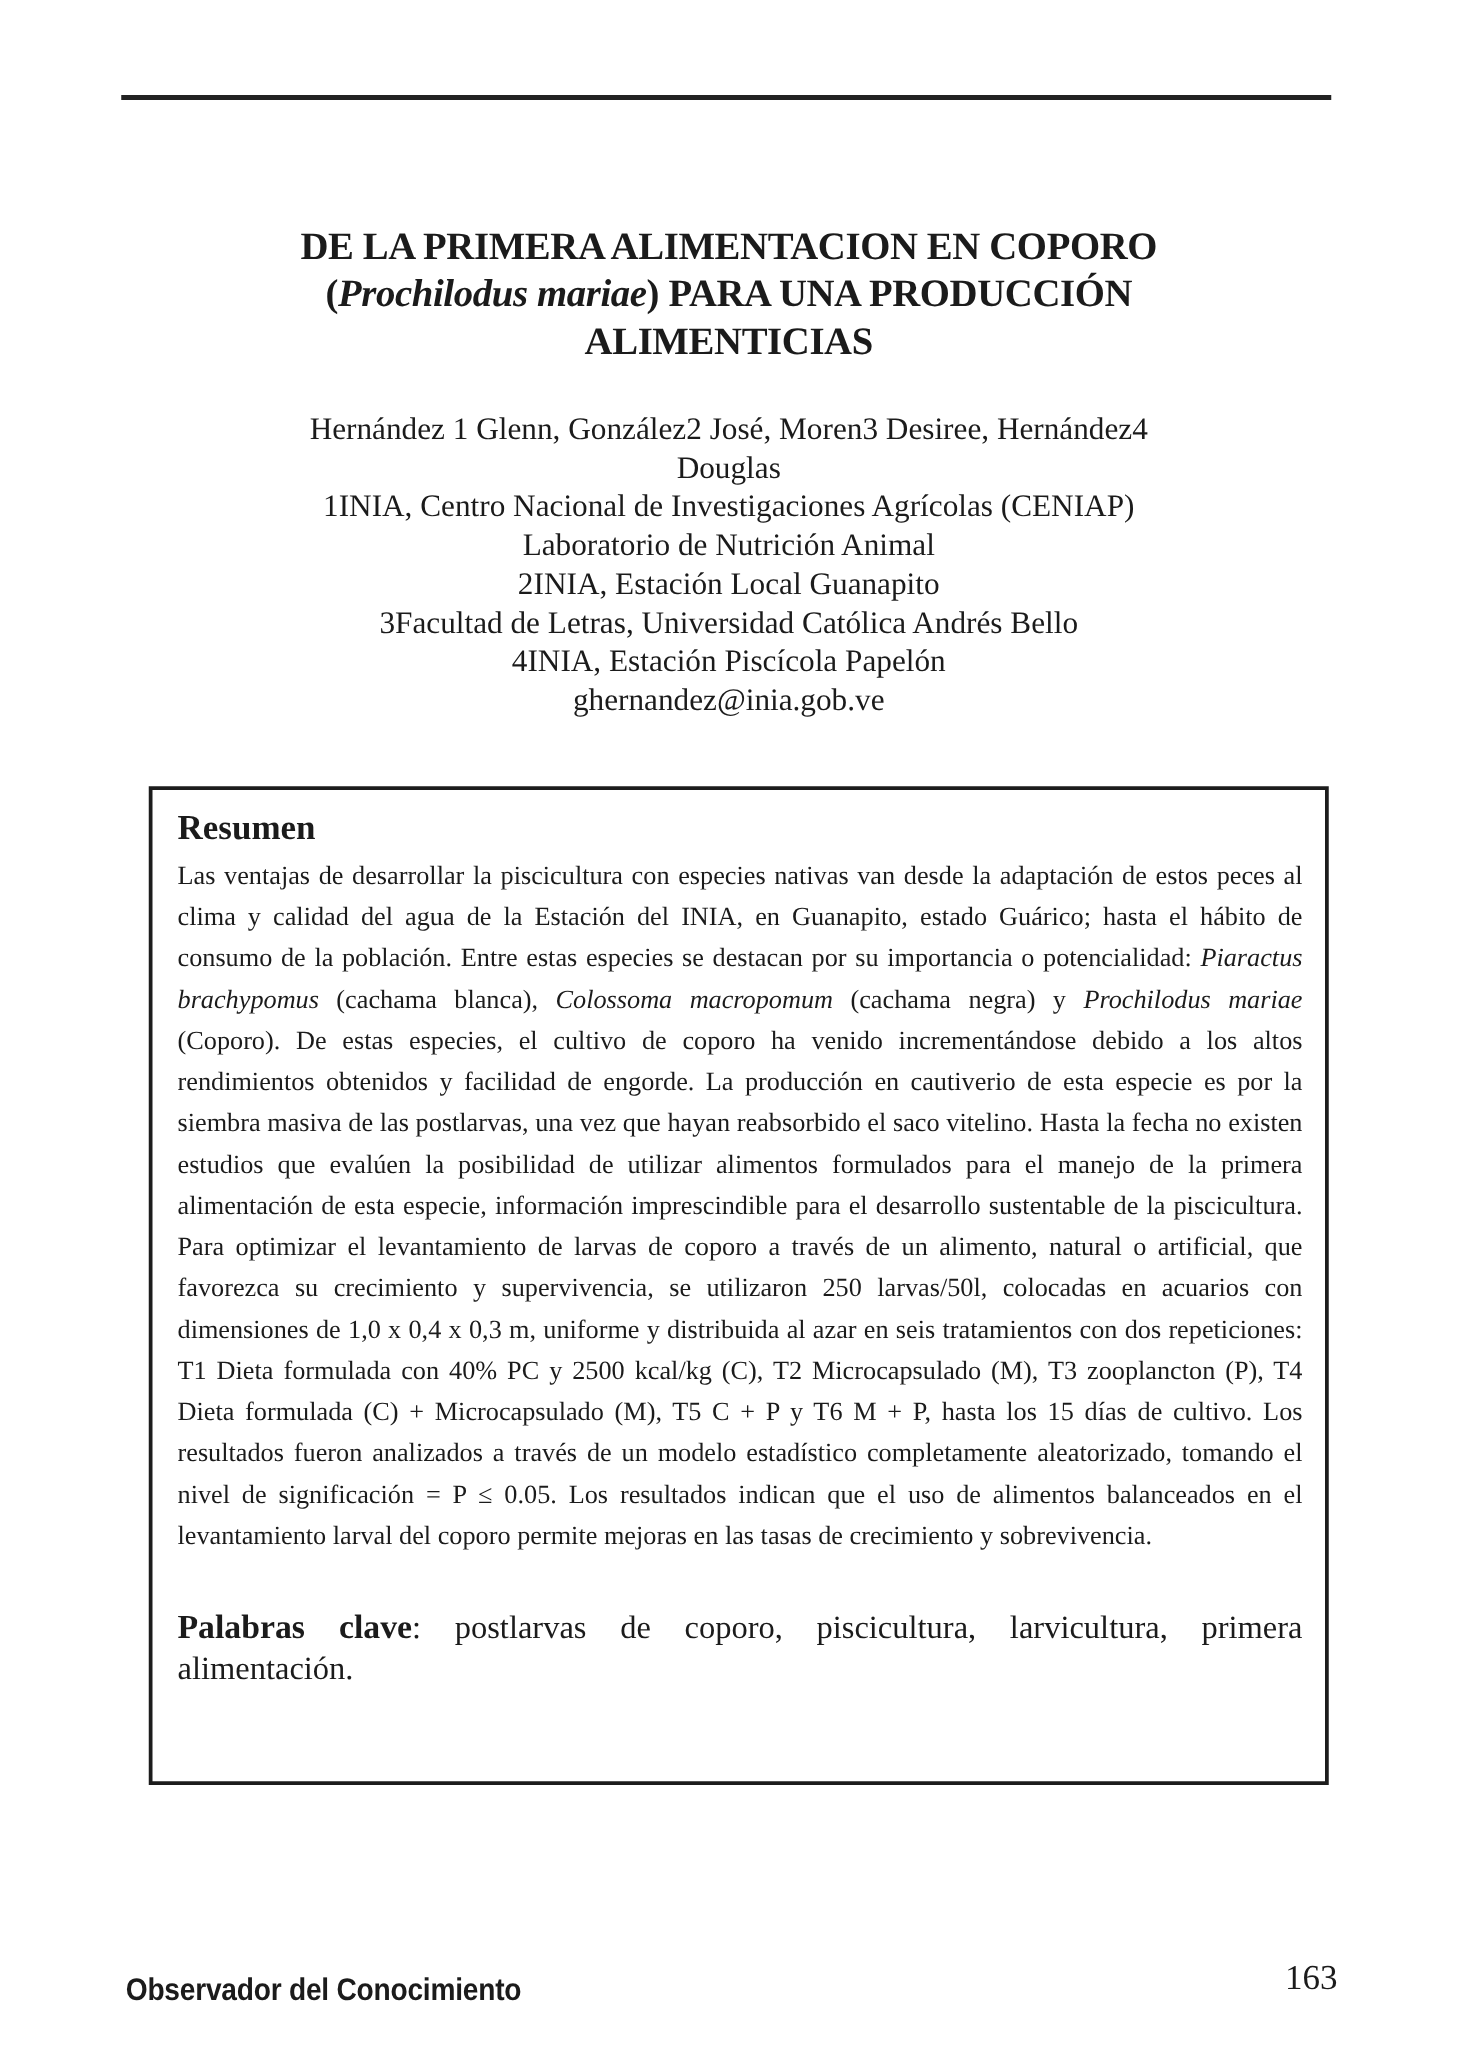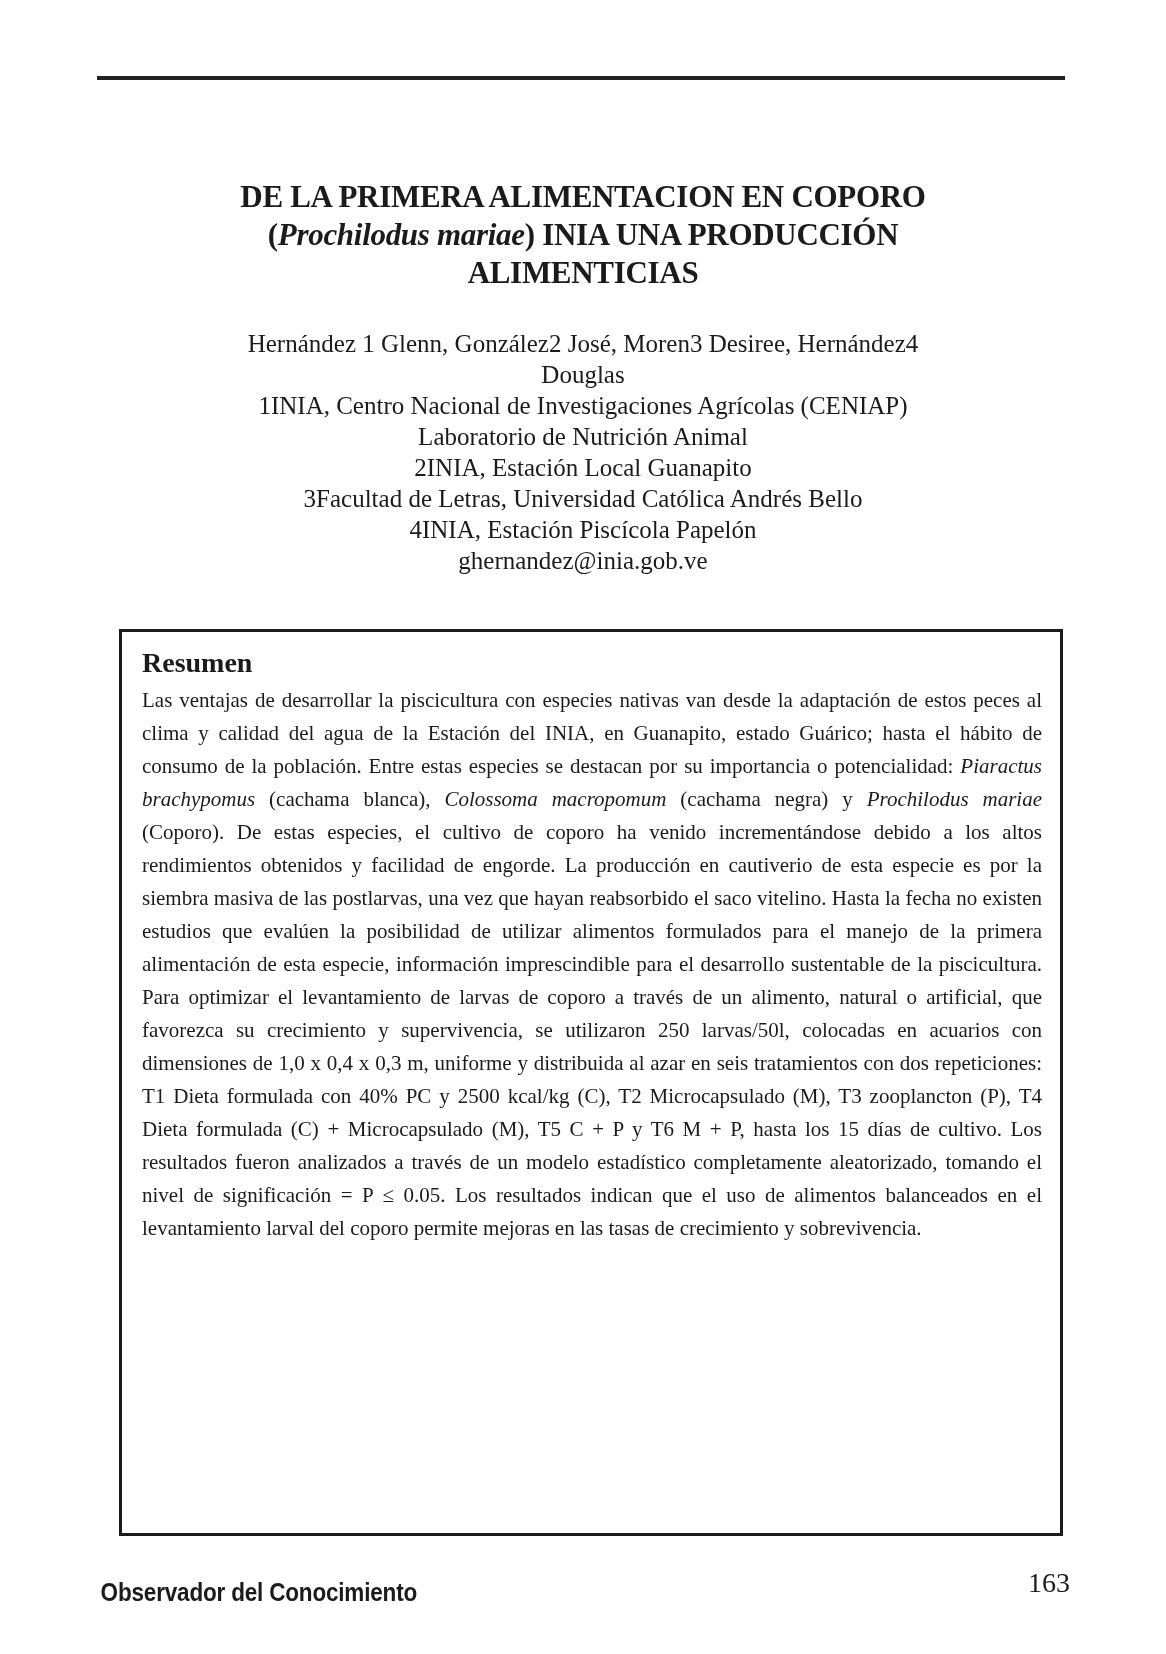--- a/index.html
+++ b/index.html
@@ -33,21 +33,21 @@
     left: 83px; top: 316px;
     width: 1000px;
     text-align: center;
     font-size: 25px;
     line-height: 31px;
     margin-top: 12px;
   }
   .abstract-box {
     position: absolute;
     left: 119px; top: 629px;
-    width: 944px; height: 907px;
+    width: 944px; height: 799px;
     box-sizing: border-box;
     border: 3px solid #1c1c1c;
     padding: 14px 18px 0 20px;
     overflow: hidden;
   }
   .abstract-heading {
     font-size: 28px;
     font-weight: bold;
     line-height: 34px;
     margin: 0;
@@ -92,27 +92,30 @@
     line-height: 34px;
   }
 </style>
 </head>
 <body>
 
 <div class="page">
 
   <div class="top-rule"></div>
 
-  <h1 class="article-title" style="margin:0;"><br><span>DE LA PRIMERA ALIMENTACION EN COPORO</span><br><span>(</span><span class="it">Prochilodus mariae</span><span>) INIA UNA PRODUCCIÓN</span><br><span>ALIMENTICIAS</span></h1>
+  <h1 class="article-title" style="margin:0;"><br><span>DE LA PRIMERA ALIMENTACION EN COPORO</span><br><span>(</span><span class="it">Prochilodus mariae</span><span>) PARA UNA PRODUCCIÓN</span><br><span>ALIMENTICIAS</span></h1>
 
   <div class="authors-block"><span>Hernández 1  Glenn, González2 José, Moren3 Desiree,  Hernández4</span><br><span>Douglas</span><br><span>1INIA, Centro Nacional de Investigaciones Agrícolas (CENIAP)</span><br><span>Laboratorio de Nutrición Animal</span><br><span>2INIA, Estación Local Guanapito</span><br><span>3Facultad de Letras, Universidad Católica Andrés Bello</span><br><span>4INIA, Estación Piscícola Papelón</span><br><span>ghernandez@inia.gob.ve</span></div>
 
   <div class="abstract-box">
     <h2 class="abstract-heading">Resumen</h2>
     <p class="abstract-text"><span>Las ventajas de desarrollar la piscicultura con especies nativas van desde la adaptación de estos peces al clima y calidad del agua de la Estación del INIA, en Guanapito, estado Guárico; hasta el hábito de consumo de la población. Entre estas especies se destacan por su importancia o potencialidad: </span><span class="it">Piaractus brachypomus</span><span> (cachama blanca), </span><span class="it">Colossoma macropomum</span><span> (cachama negra) y </span><span class="it">Prochilodus mariae</span><span> (Coporo). De estas especies, el cultivo de coporo ha venido incrementándose debido a los altos rendimientos obtenidos y facilidad de engorde. La producción en cautiverio de esta especie es por la siembra masiva de las postlarvas, una vez que hayan reabsorbido el saco vitelino. Hasta la fecha no existen estudios que evalúen la posibilidad de utilizar alimentos formulados para el manejo de la primera alimentación de esta especie, información imprescindible para el desarrollo sustentable de la piscicultura. Para optimizar el levantamiento de larvas de coporo a través de un alimento, natural o artificial, que favorezca su crecimiento y supervivencia, se utilizaron 250 larvas/50l, colocadas en acuarios con dimensiones de 1,0 x 0,4 x 0,3 m, uniforme y distribuida al azar en seis tratamientos con dos repeticiones: T1 Dieta formulada con 40% PC y 2500 kcal/kg (C), T2 Microcapsulado (M), T3 zooplancton (P), T4 Dieta formulada (C) + Microcapsulado (M), T5 C + P y T6 M + P, hasta los 15 días de cultivo. Los resultados fueron analizados a través de un modelo estadístico completamente aleatorizado, tomando el nivel de significación = P ≤ 0.05. Los resultados indican que el uso de alimentos balanceados en el levantamiento larval del coporo permite mejoras en las tasas de crecimiento y sobrevivencia.</span></p>
+    <p class="keywords-line">
+      <span class="keywords-label">Palabras clave</span><span>: postlarvas de coporo, piscicultura, larvicultura, primera alimentación.</span>
+    </p>
   </div>
 
   <div class="footer-journal">
     <span class="squeeze">Observador del Conocimiento</span>
   </div>
 
   <div class="footer-page-number">163</div>
 
 </div>
 

